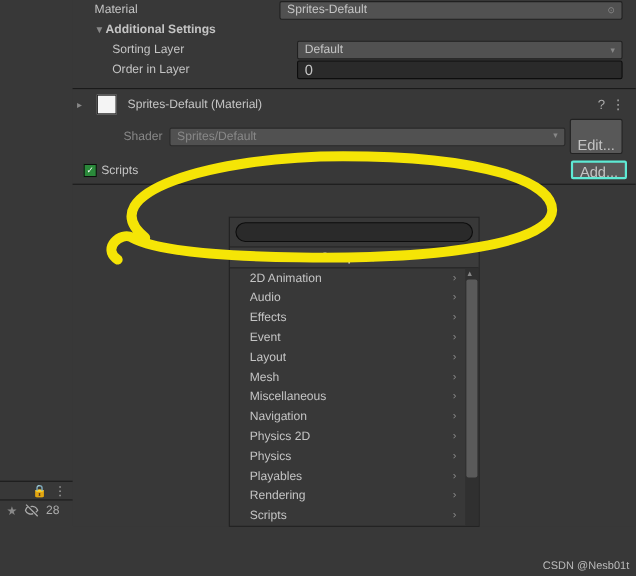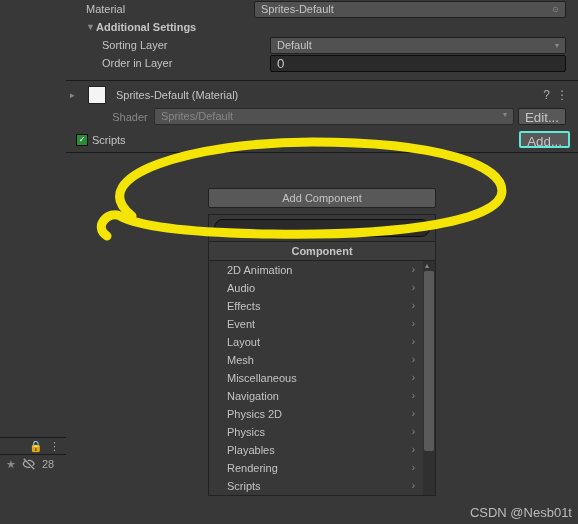--- a/index.html
+++ b/index.html
@@ -13,42 +13,42 @@
 .dropdown { flex: 1; background: #515151; border: 1px solid #202020; border-radius: 2px; padding: 1px 6px; height: 17px; display: flex; align-items: center; justify-content: space-between; margin-right: 8px; }
 .dropdown-caret { font-size: 8px; color: #888; }
 .input { flex: 1; background: #2a2a2a; border: 1px solid #0d0d0d; border-radius: 2px; padding: 1px 6px; height: 17px; color: #c4c4c4; margin-right: 8px; }
 .mat-header { display: flex; align-items: center; height: 28px; padding: 4px; border-top: 1px solid #1a1a1a; margin-top: 8px; }
 .mat-thumb { width: 18px; height: 18px; background: #f4f4f4; margin-right: 10px; margin-left: 8px; border: 1px solid #222; }
 .mat-title { flex: 1; color: #c4c4c4; }
 .mat-icons { display: flex; gap: 6px; color: #aaa; font-size: 12px; padding-right: 6px; }
 .shader-row { display: flex; align-items: center; padding: 0 4px 4px 4px; }
 .shader-label { width: 84px; padding-left: 36px; color: #888; text-align: center; }
 .shader-dd { flex: 1; background: #515151; border: 1px solid #2a2a2a; border-radius: 2px; padding: 1px 6px; height: 17px; display: flex; justify-content: space-between; color: #888; margin-right: 4px; gap: 48px; }
-.edit-btn { background: #585858; border: 1px solid #222; border-radius: 2px; padding: 1px 6px; height: 17px; color: #c4c4c4; margin-right: 8px; }
+.edit-btn { background: #585858; border: 1px solid #222; border-radius: 2px; padding: 15px 6px; height: 17px; color: #c4c4c4; margin-right: 8px; }
 .priv-row { display: flex; align-items: center; padding: 2px 8px 2px 10px; }
 .chk { width: 12px; height: 12px; background: #2a8a3a; border: 1px solid #0d0d0d; margin-right: 4px; display: flex; align-items: center; justify-content: center; font-size: 8px; color: #fff; }
 .priv-row .label2 { flex: 1; color: #c4c4c4; }
 .add-btn-small { background: #585858; border: 2px solid #5eead4; border-radius: 2px; padding: 1px 6px; height: 17px; color: #c4c4c4; }
 .spacer { height: 30px; border-top: 1px solid #1a1a1a; margin-top: 2px; }
 .add-comp { display: block; margin: 6px auto 6px auto; width: 228px; height: 20px; background: #585858; border: 1px solid #222; border-radius: 2px; color: #c4c4c4; font-size: 11px; }
 .comp-menu { width: 228px; margin: 0 auto; background: #383838; border: 1px solid #222; }
 .search { width: 216px; height: 18px; margin: 4px auto; display: block; background: #2a2a2a; border: 1px solid #0d0d0d; border-radius: 9px; color: #c4c4c4; padding: 0 8px 0 18px; font-size: 11px; }
 .menu-header { background: #3c3c3c; text-align: center; padding: 3px 0; border-top: 1px solid #222; border-bottom: 1px solid #222; font-weight: bold; }
 .menu-body { display: flex; }
 .menu-list { flex: 1; }
 .menu-item { display: flex; justify-content: space-between; padding: 3px 8px 3px 18px; cursor: pointer; }
 .chev { color: #888; font-size: 10px; }
 .scrollbar { width: 12px; background: #303030; position: relative; }
 .scrollbar::before { content: '▴'; position: absolute; top: 0; font-size: 8px; left: 2px; color: #888; }
 .thumb { position: absolute; top: 10px; width: 10px; left: 1px; height: 180px; background: #5a5a5a; border-radius: 2px; }
 .leftbar { position: absolute; left: 0; top: 437px; width: 66px; }
 .lb-row { display: flex; align-items: center; padding: 2px 6px; gap: 6px; color: #aaa; }
 .lb-top { border-top: 1px solid #1a1a1a; border-bottom: 1px solid #1a1a1a; justify-content: flex-end; height: 18px; }
 .star { color: #888; }
-.watermark { position: absolute; right: 6px; bottom: 4px; color: #bbb; font-size: 13px; }
+.watermark { position: absolute; right: 6px; bottom: 4px; color: #bbb; font-size: 10px; }
 .annot { position: absolute; pointer-events: none; }
 svg { display: block; }
 </style>
 </head>
 <body>
 
 <div class="panel">
   <div class="row indent">
     <span class="label">Material</span>
     <div class="dropdown">
@@ -91,21 +91,20 @@
   </div>
 
   <div class="priv-row">
     <div class="chk">✓</div>
     <span class="label2">Scripts</span>
     <button class="add-btn-small">Add...</button>
   </div>
 
   <div class="spacer"></div>
 
-  <button class="add-comp">Add Component</button>
 
   <div class="comp-menu">
     <input class="search" placeholder="" style="">
     <div class="menu-header">Component</div>
     <div class="menu-body">
       <div class="menu-list" id="menu-list">
           <div class="menu-item">
             <span>2D Animation</span>
             <span class="chev">›</span>
           </div>

